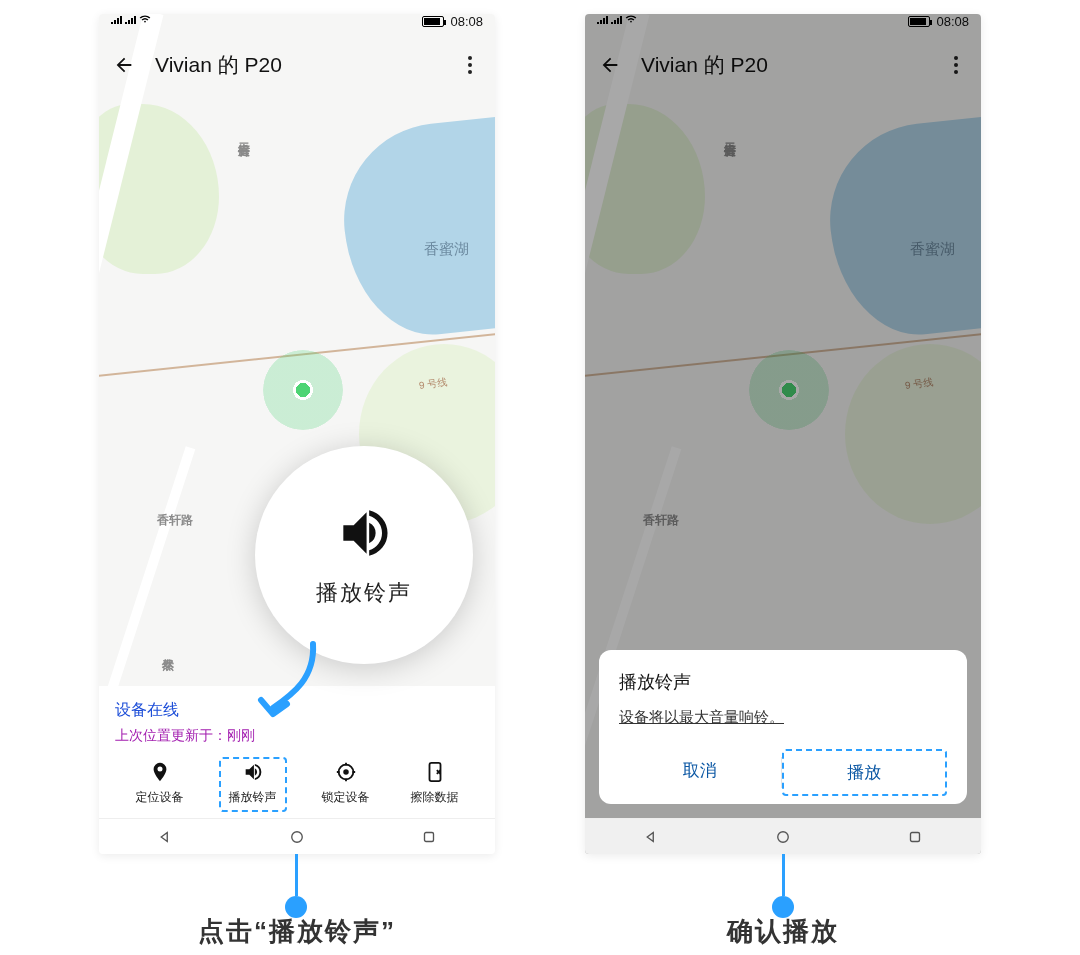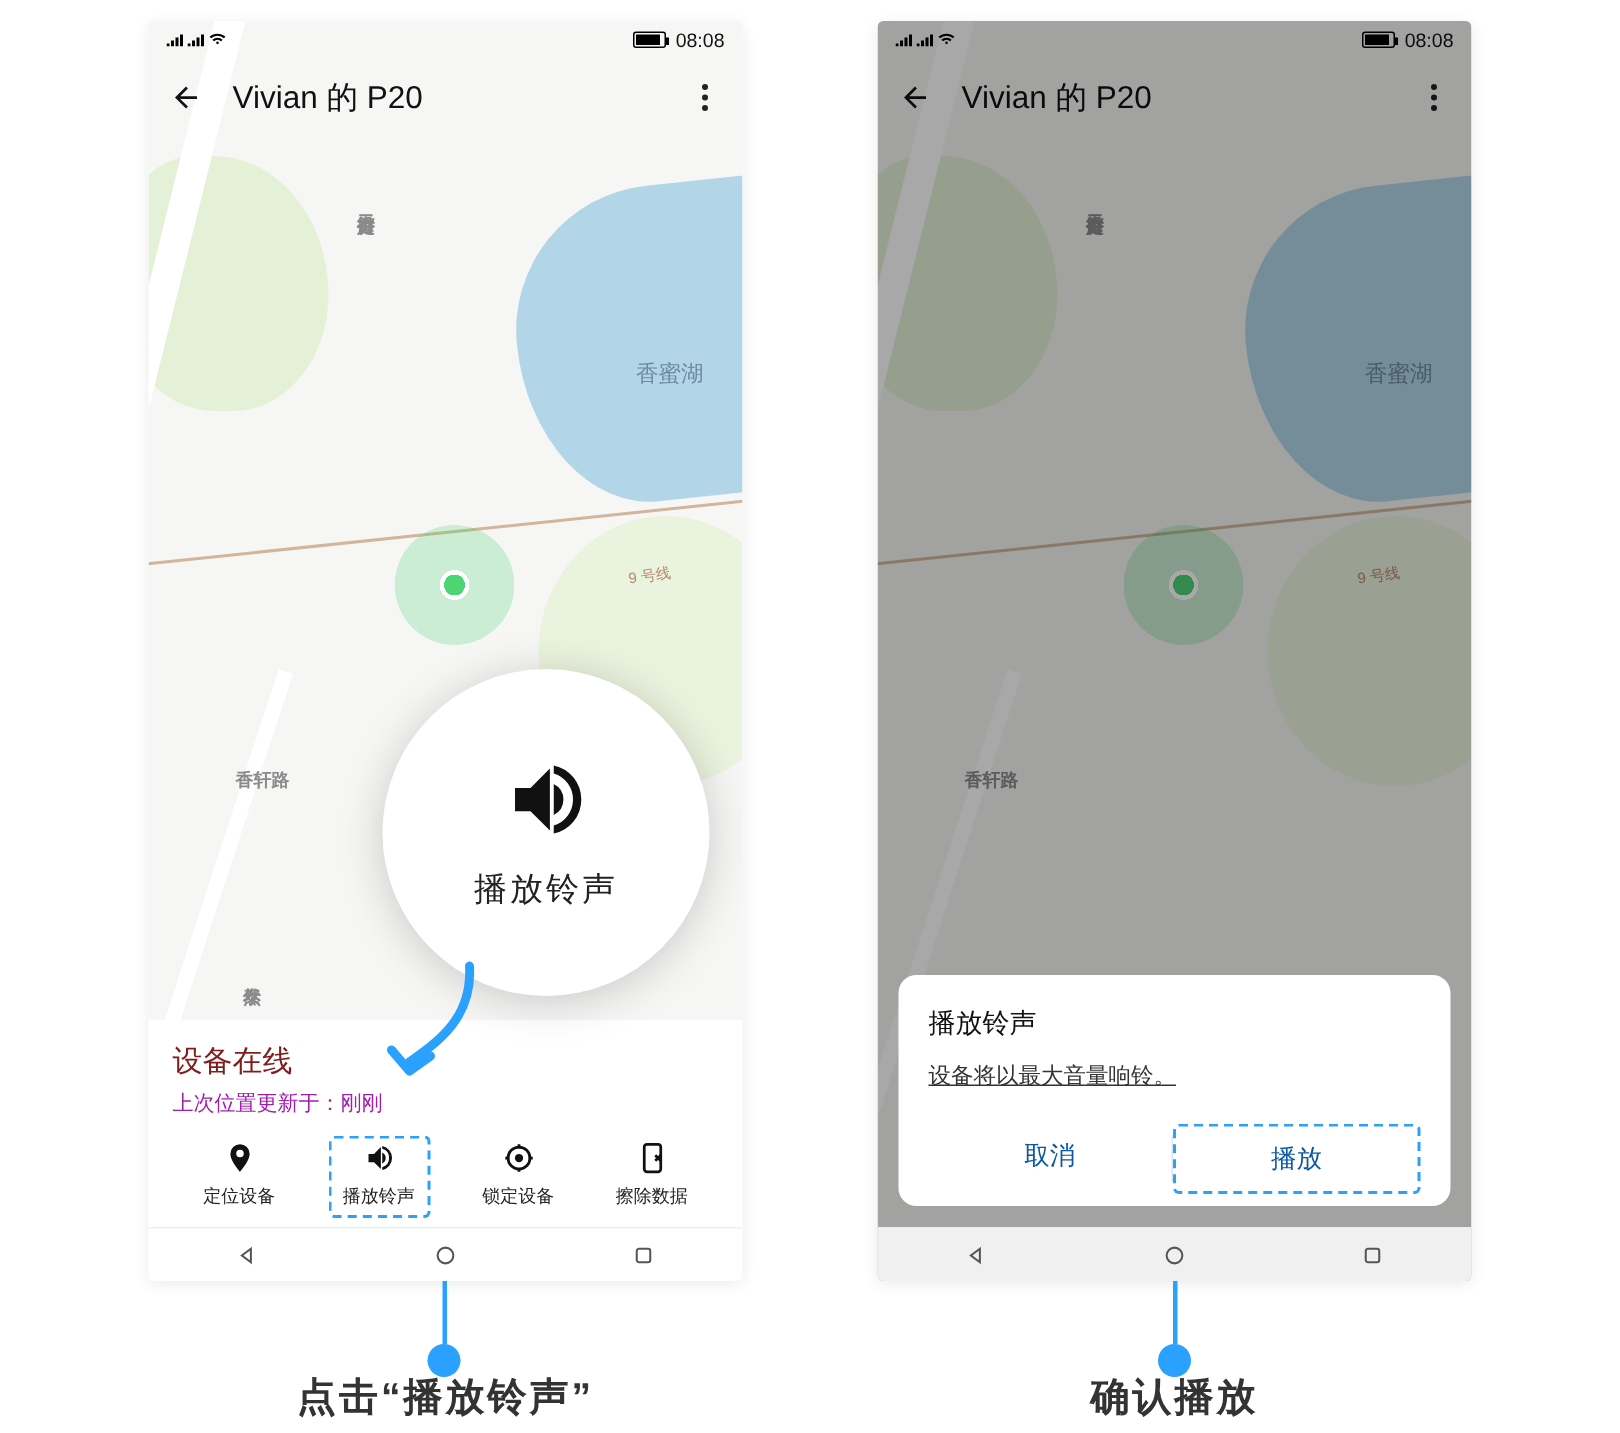--- a/index.html
+++ b/index.html
@@ -33,21 +33,21 @@
   .caption {
     margin-top: 60px;
     font-size: 26px;
     color: #333;
     letter-spacing: 2px;
     font-weight: bold;
   }
   .status-bar {
     height: 24px;
     display: flex;
-    align-items: center;
+    align-items: flex-start;
     justify-content: space-between;
     padding: 0 12px;
     font-size: 12px;
     color: #111;
     background: transparent;
     position: relative;
     z-index: 5;
   }
   .sig-icons { display: flex; gap: 2px; align-items: center; }
   .sig-ic { width: 12px; height: 10px; }
@@ -104,21 +104,21 @@
   }
   .ring-bubble .bubtxt{ margin-top:14px; font-size:22px; color:#222; letter-spacing:2px; }
   .arrow-down{
     position:absolute; top:624px; left:154px; z-index:6;
   }
   
   .bottom-strip{
     position:absolute; left:0; right:0; bottom:36px;
     background:#fff; z-index:5; padding:14px 16px 6px;
   }
-  .dev-state{ font-size:20px; color:#7f1d1d; }
+  .dev-state{ font-size:16px; color:#1d4ed8; }
   .dev-sub{ font-size:14px; color:#a21caf; margin-top:6px;}
   .actions{
     display:flex; justify-content:space-around; margin-top:12px;
   }
   .act{
     display:flex; flex-direction:column; align-items:center; gap:6px; font-size:12px; color:#222;
     padding:4px 6px; cursor:pointer;
   }
   .act.hl{
     border:2px dashed #2aa0ff; border-radius:4px; padding:2px 8px 4px;

